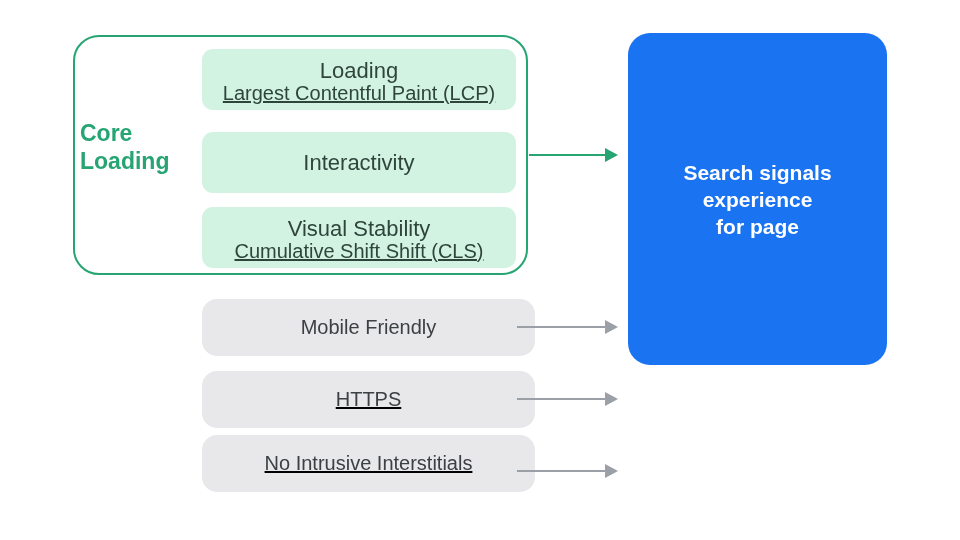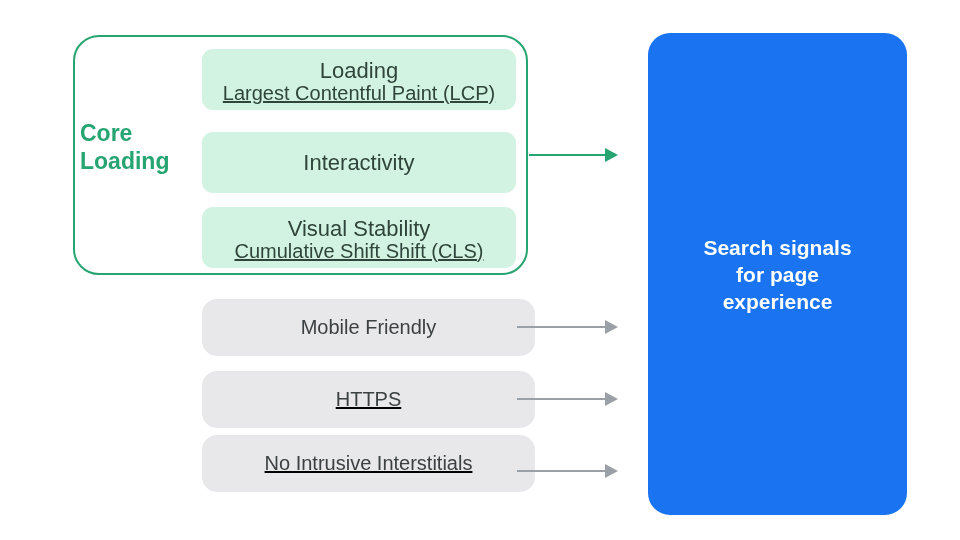--- a/index.html
+++ b/index.html
@@ -116,24 +116,24 @@
   .arrow.green .head { border-left-color: var(--accent-green, #26A472); }
   .arrow.gray .shaft { background: var(--arrow-gray, #9AA0A6); }
   .arrow.gray .head { border-left-color: var(--arrow-gray, #9AA0A6); }
   #arrow-signal-0 { left: 517px; width: 101px; top: 320px; }
   #arrow-signal-1 { left: 517px; width: 101px; top: 392px; }
   #arrow-signal-2 { left: 517px; width: 101px; top: 464px; }
 
   
   .result-panel {
     position: absolute;
-    left: 648px;
+    left: 628px;
     top: 33px;
     width: 259px;
-    height: 482px;
+    height: 332px;
     background: var(--blue, #1A74F2);
     border-radius: 22px;
     display: flex;
     flex-direction: column;
     align-items: center;
     justify-content: center;
   }
   .result-panel .line {
     color: var(--panel-text, #FFFFFF);
     font-size: 21px;
@@ -194,17 +194,17 @@
     <div class="head"></div>
   </div>
 
   <div class="arrow gray" id="arrow-signal-2">
     <div class="shaft"></div>
     <div class="head"></div>
   </div>
 
   <div class="result-panel">
     <div class="line">Search signals</div>
+    <div class="line">experience</div>
     <div class="line">for page</div>
-    <div class="line">experience</div>
   </div>
 
 </div>
 
 </body></html>

